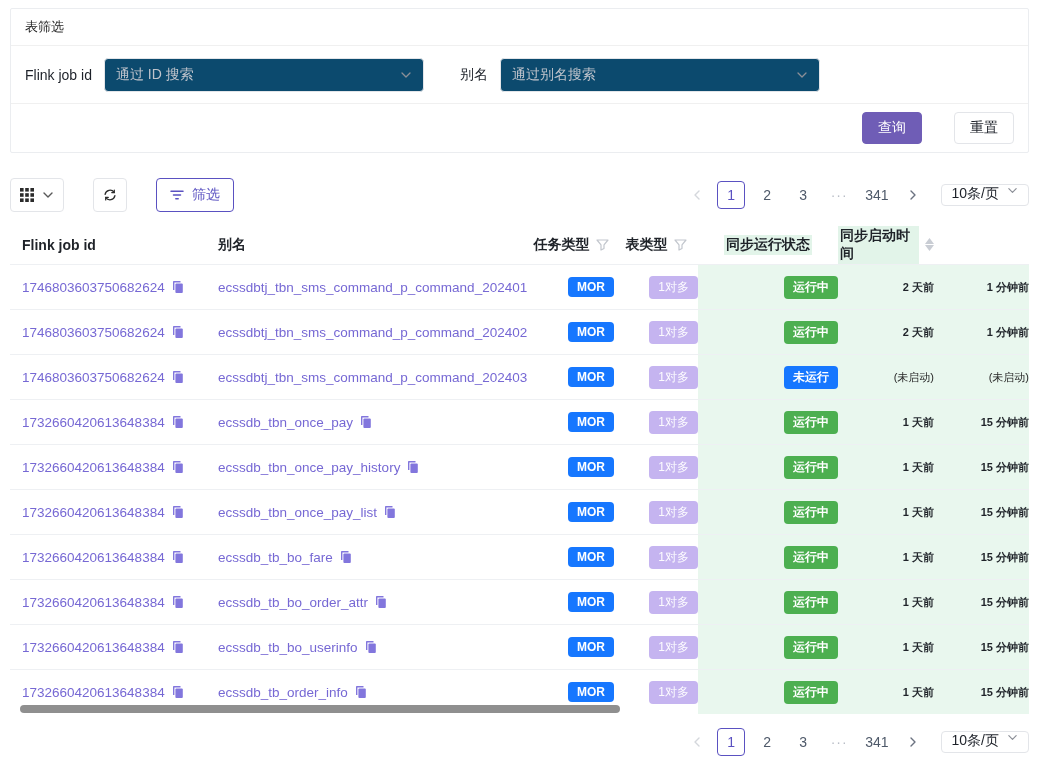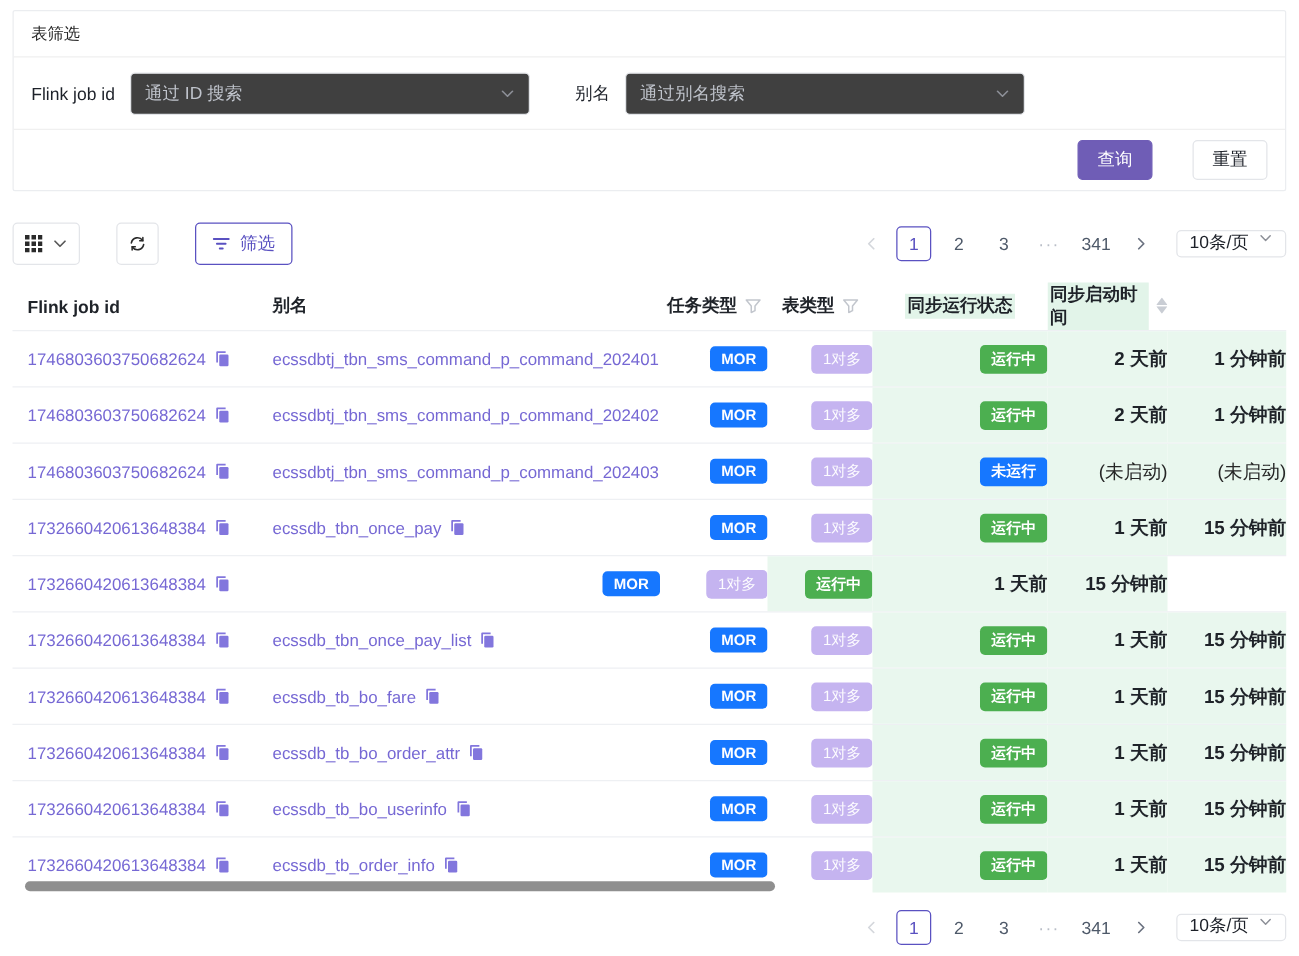--- a/index.html
+++ b/index.html
@@ -6,21 +6,21 @@
   html,body { width:1039px; height:765px; background:#fff; overflow:hidden;
     font-family:"Liberation Sans","DejaVu Sans",sans-serif; color:#1d2129; }
 
   
   .panel { margin:8px 10px 0 10px; border:1px solid #ebedf0; border-radius:2px; background:#fff; }
   .panel-title { height:37px; display:flex; align-items:center; padding:0 14px;
     font-size:13px; color:#262626; border-bottom:1px solid #f0f0f0; }
   .panel-form { height:58px; display:flex; align-items:center; padding:0 14px; border-bottom:1px solid #f0f0f0; }
   .form-item { display:flex; align-items:center; }
   .form-label { font-size:14px; color:#1d2129; margin-right:12px; white-space:nowrap; }
-  .select { width:320px; height:34px; border:1px solid #e3e5e9; border-radius:4px; background:#404040;
+  .select { width:320px; height:34px; border:1px solid #e3e5e9; border-radius:4px; background:#0c4a6e;
     display:flex; align-items:center; justify-content:space-between; padding:0 11px; cursor:pointer;gap:40px; }
   .select .ph { font-size:14px; color:#bfc3cb; }
   .sel-gap { width:36px; }
   .panel-actions { height:48px; display:flex; align-items:center; justify-content:flex-end; padding:0 14px; gap:32px; }
   .btn { height:32px; padding:0 15px; border-radius:4px; font-size:14px; display:inline-flex;
     align-items:center; justify-content:center; cursor:pointer; border:1px solid #e3e5e9; background:#fff; color:#1d2129; }
   .btn-primary { background:var(--primary,#6f5db6); border-color:var(--primary,#6f5db6); color:#fff; }
 
   
   .toolbar { margin:25px 10px 0 10px; display:flex; align-items:center; justify-content:space-between; }
@@ -54,21 +54,21 @@
   .td.c2 { padding-left:10px; gap:6px; }
   .td.cc { justify-content:flex-end; }
   .td.green { background:var(--green_bg,#e9f7ee); }
   .link { font-size:13.5px; color:var(--link,#7668d4); cursor:pointer; white-space:nowrap; }
   .copy { color:#8276dd; cursor:pointer; flex:none; }
   .badge { font-size:12px; font-weight:700; color:#fff; border-radius:4px; padding:3px 9px; white-space:nowrap; }
   .badge-mor { background:var(--badge_mor,#1677ff); }
   .badge-task { background:var(--badge_task,#c5b4f0); color:rgba(255,255,255,.96); font-weight:400; }
   .badge-status.running { background:var(--status_running,#4caf50); }
   .badge-status.not-running { background:var(--status_not_running,#1677ff); }
-  .time { font-size:15px; font-weight:700; color:#1f2329; }
+  .time { font-size:11px; font-weight:700; color:#1f2329; }
   .time.normal { font-weight:400; color:#262626; }
   .hscroll { position:absolute; left:10px; bottom:1px; width:600px; height:8px; border-radius:4px; background:#8f8f8f; cursor:grab; }
 
   .bottom-bar { margin:14px 10px 0 0; display:flex; justify-content:flex-end; }
 
   svg { display:block; }
   .chev { color:#8c8f97; }
   .funnel { color:#c2c6cd; cursor:pointer; }
   .sorter { display:flex; flex-direction:column; gap:1px; cursor:pointer; }
   .sorter svg { color:#c9cdd4; }
@@ -323,20 +323,27 @@
   </div>
 
   <div class="tr">
     <div class="td c1">
       <span class="link">1732660420613648384</span>
       <svg class="copy" width="14" height="14" viewBox="0 0 14 14">
             <path d="M9.5 1H2.8a.8.8 0 0 0-.8.8V10h1.4V2.4h6.1z" fill="currentColor"></path>
             <rect x="4.4" y="3.6" width="7.4" height="9.4" rx="1" fill="currentColor"></rect>
           </svg>
     </div>
+    <div class="td c2">
+      <span class="link">ecssdb_tbn_once_pay_history</span>
+      <svg class="copy" width="14" height="14" viewBox="0 0 14 14">
+            <path d="M9.5 1H2.8a.8.8 0 0 0-.8.8V10h1.4V2.4h6.1z" fill="currentColor"></path>
+            <rect x="4.4" y="3.6" width="7.4" height="9.4" rx="1" fill="currentColor"></rect>
+          </svg>
+    </div>
     <div class="td cc">
           <span class="badge badge-mor">MOR</span>
         </div>
     <div class="td cc">
           <span class="badge badge-task">1对多</span>
         </div>
     <div class="td cc green">
           <span class="badge badge-status running">运行中</span>
         </div>
     <div class="td cc green">

